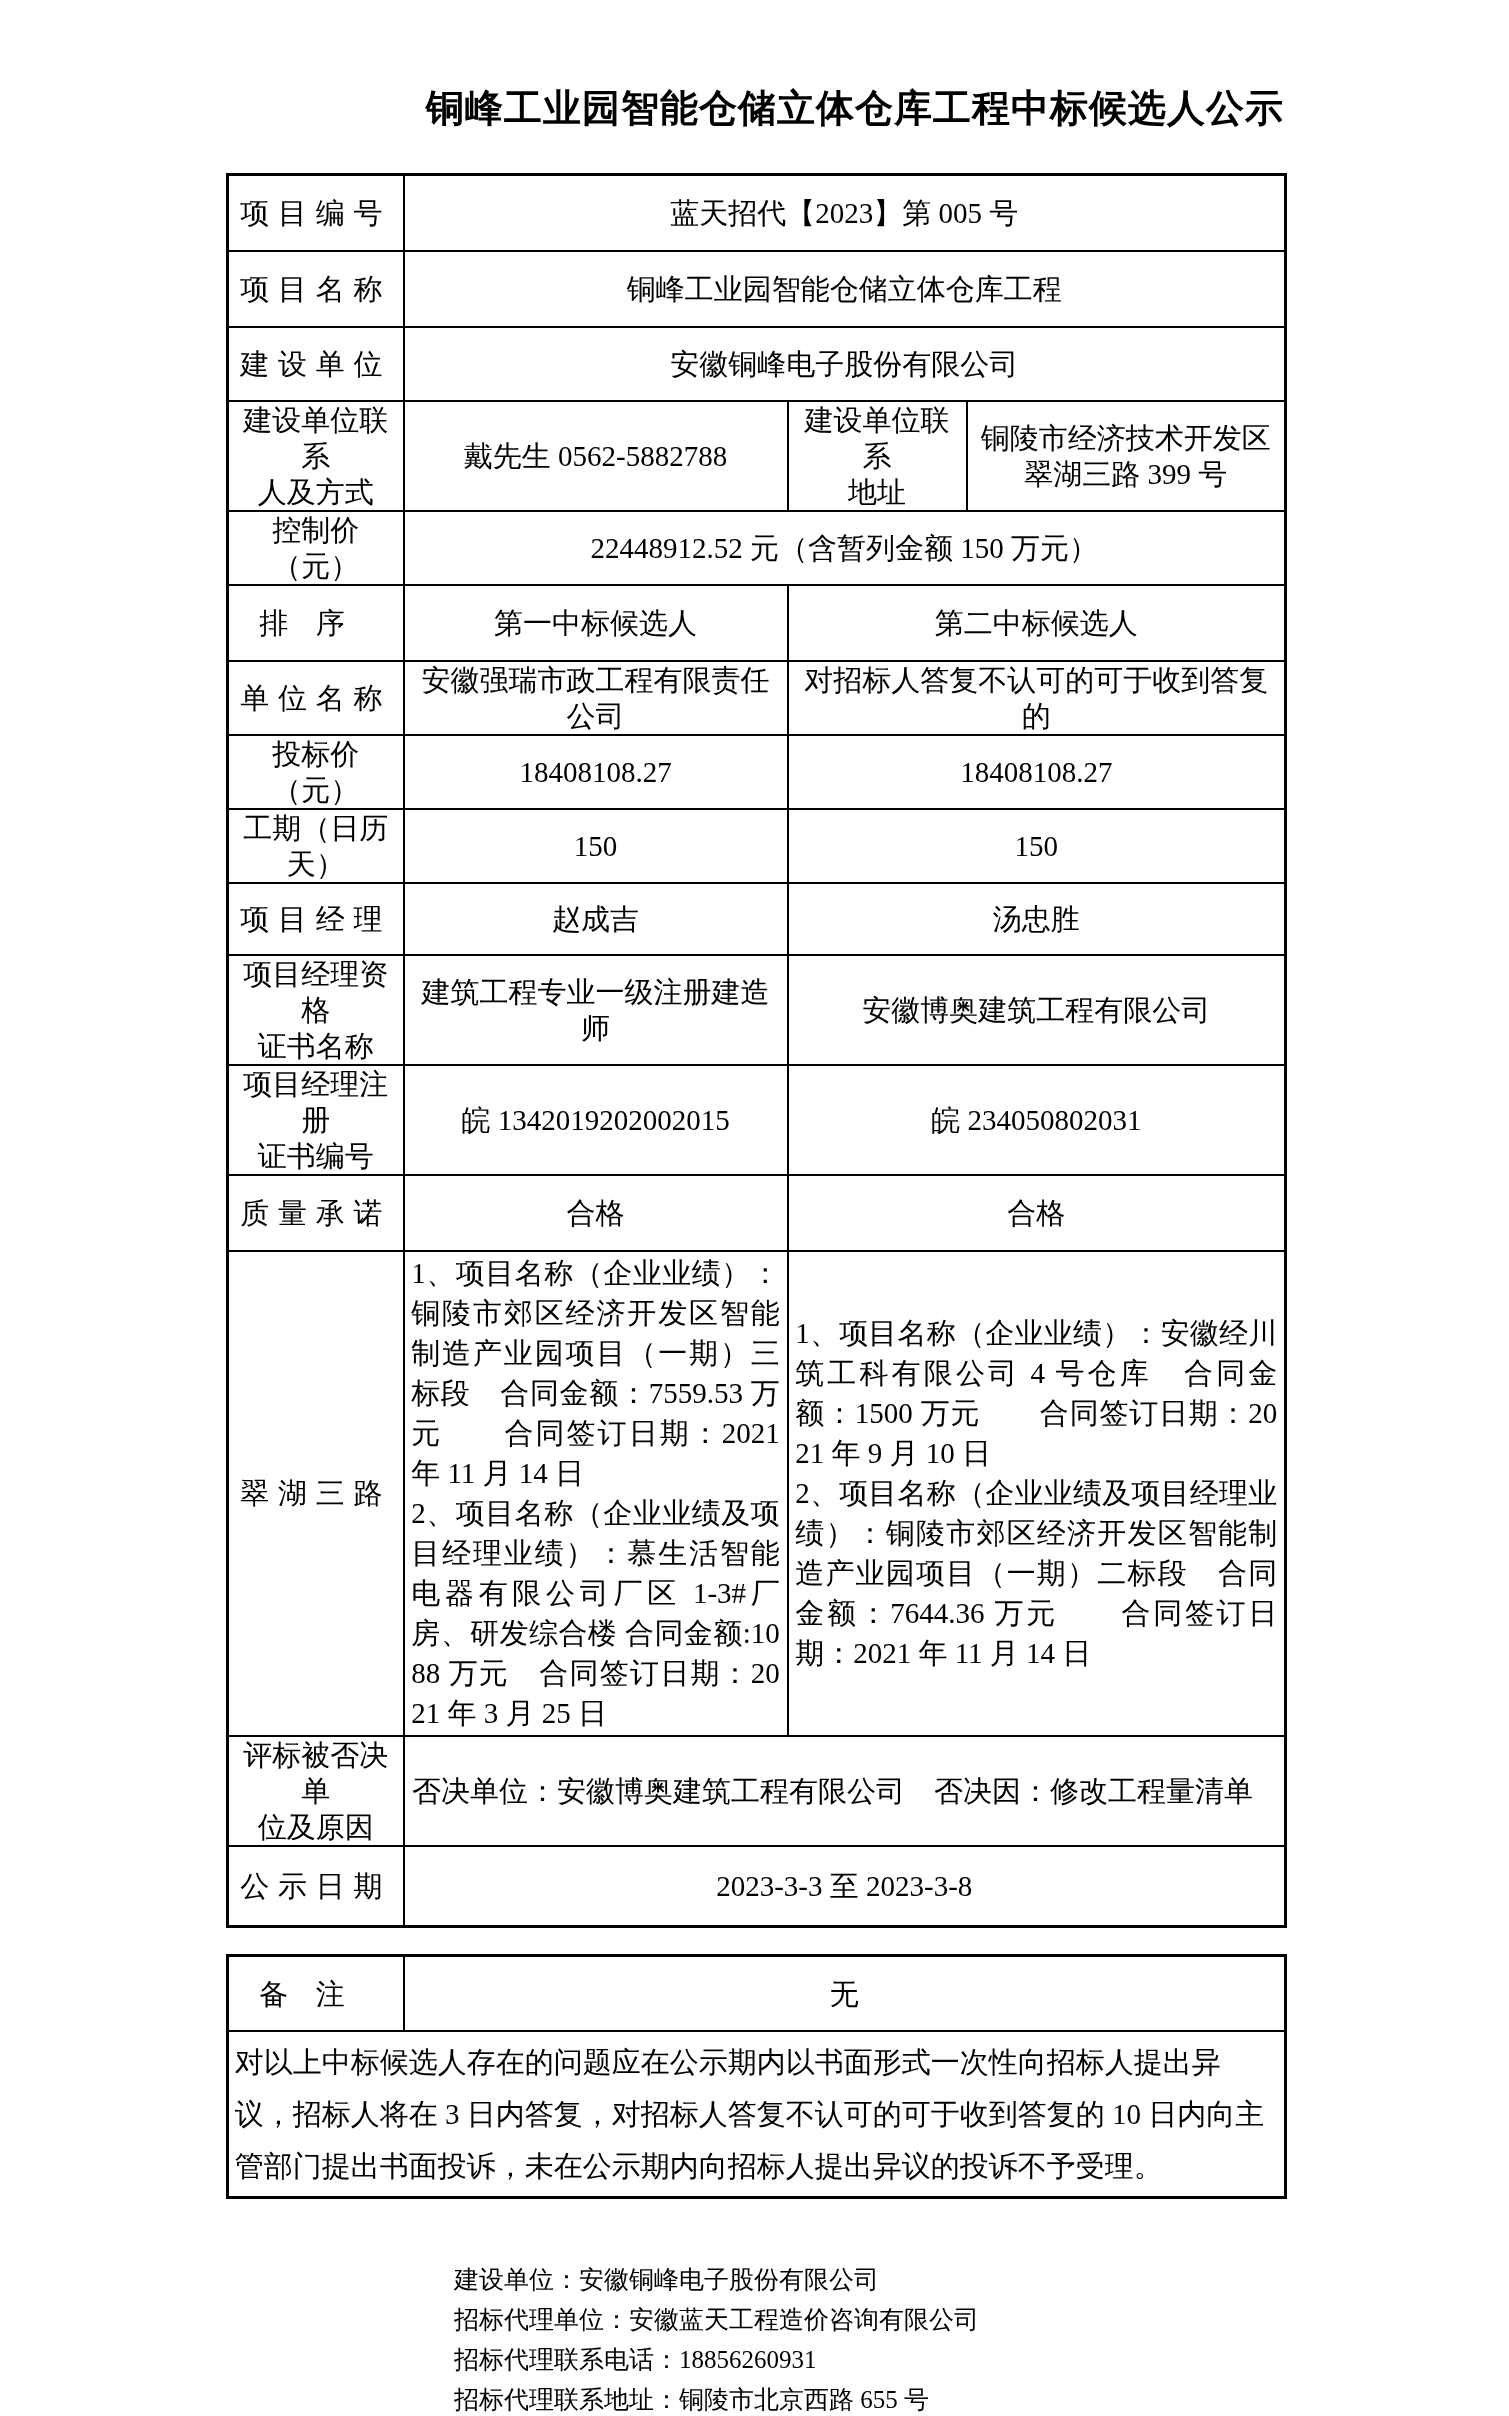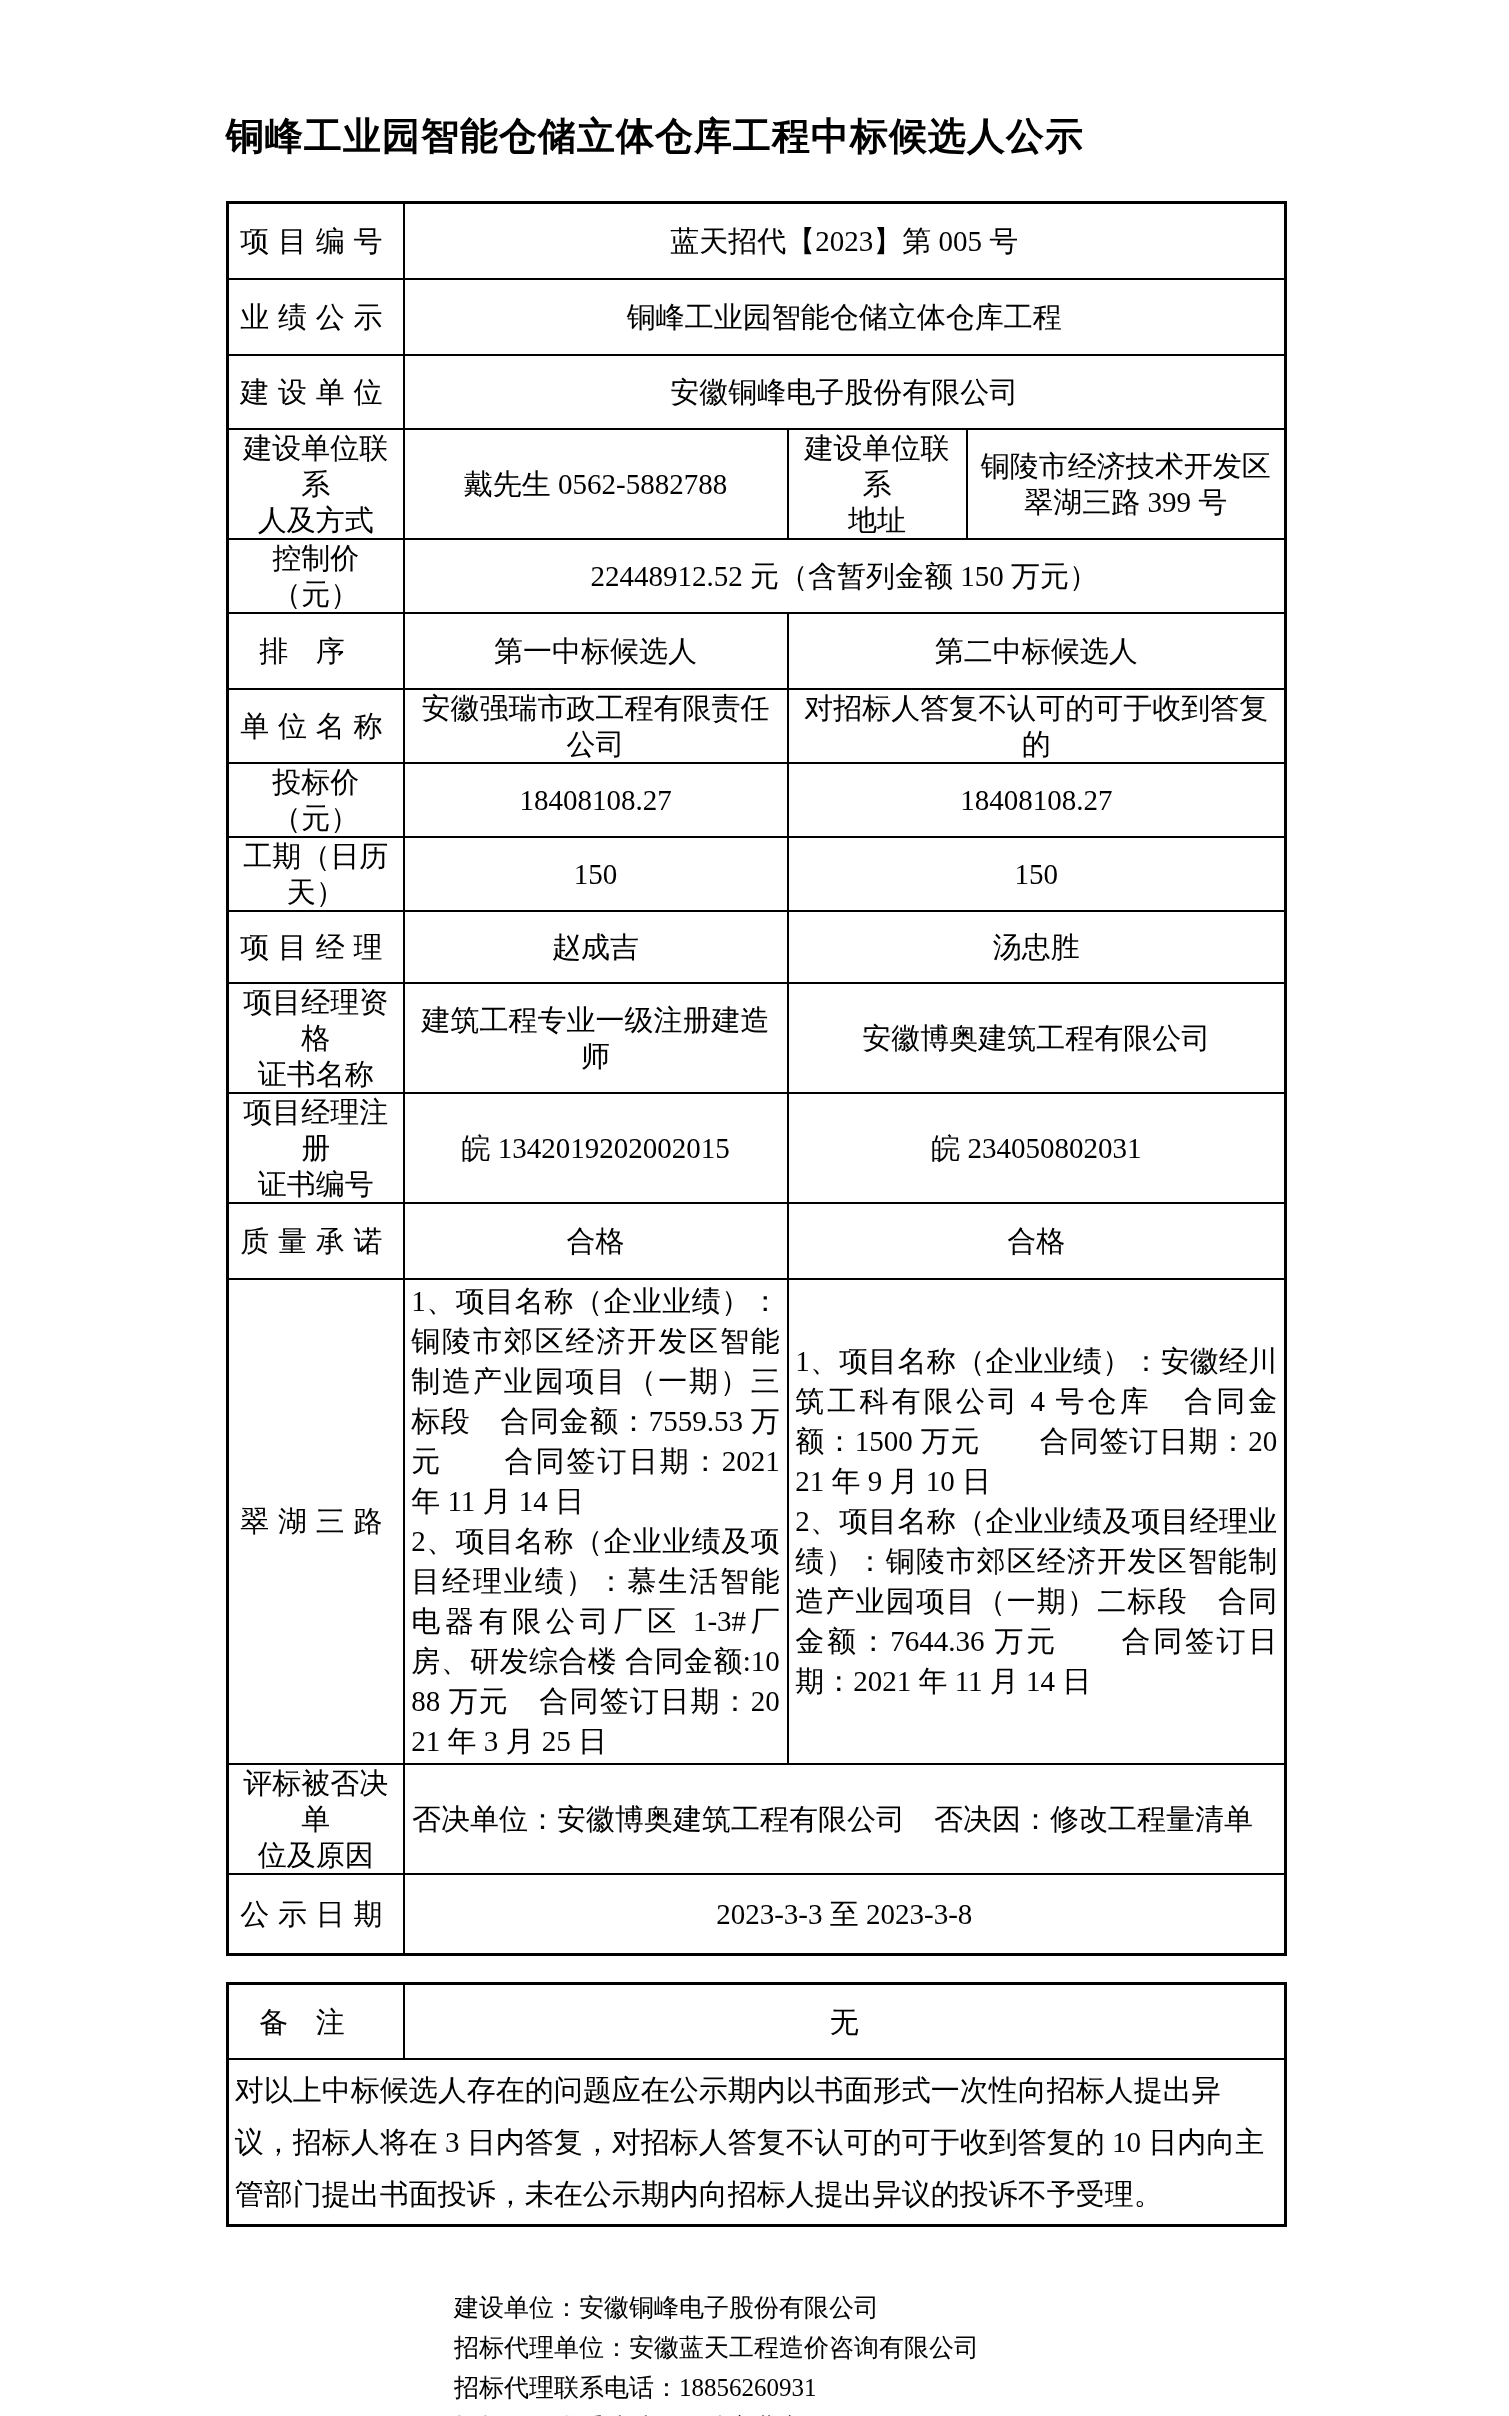--- a/index.html
+++ b/index.html
@@ -5,22 +5,22 @@
   html,body{margin:0;padding:0;background:#ffffff;}
   body{
     width:1509px;height:2417px;
     font-family:"Liberation Serif","DejaVu Serif",serif;
     color:#000;
     -webkit-font-smoothing:antialiased;
   }
   .page{position:relative;width:1509px;height:2417px;overflow:hidden;background:#fff;}
   .content{margin-left:226px;width:1058px;}
   .doc-title{
-    margin:0;padding-top:113px;height:46px;line-height:46px;
-    text-align:left;font-size:38px;font-weight:bold;letter-spacing:1px;
+    margin:0;padding-top:85px;height:46px;line-height:46px;
+    text-align:right;font-size:38px;font-weight:bold;letter-spacing:1px;
   }
   table{border-collapse:collapse;table-layout:fixed;width:1058px;}
   .main-table{margin-top:42px;border:3.8px solid #000;}
   .remark-table{margin-top:26px;border:3.8px solid #000;}
   td{
     border:2.9px solid #000;
     font-size:29px;line-height:36px;
     text-align:center;vertical-align:middle;
     padding:0 5.7px;white-space:pre-line;
     overflow:hidden;word-break:break-all;
@@ -52,21 +52,21 @@
           <col style="width:384px">
           <col style="width:179px">
           <col style="width:319px">
       </colgroup>
       <tbody>
         <tr style="height:76px">
           <td class="lbl spread">项目编号</td>
           <td colspan="3">蓝天招代【2023】第 005 号</td>
         </tr>
         <tr style="height:76px">
-          <td class="lbl spread">业绩公示</td>
+          <td class="lbl spread">项目名称</td>
           <td colspan="3">铜峰工业园智能仓储立体仓库工程</td>
         </tr>
         <tr style="height:74px">
           <td class="lbl spread">建设单位</td>
           <td colspan="3">安徽铜峰电子股份有限公司</td>
         </tr>
         <tr style="height:90px">
           <td class="lbl">建设单位联系
 人及方式</td>
           <td>戴先生 0562-5882788</td>

